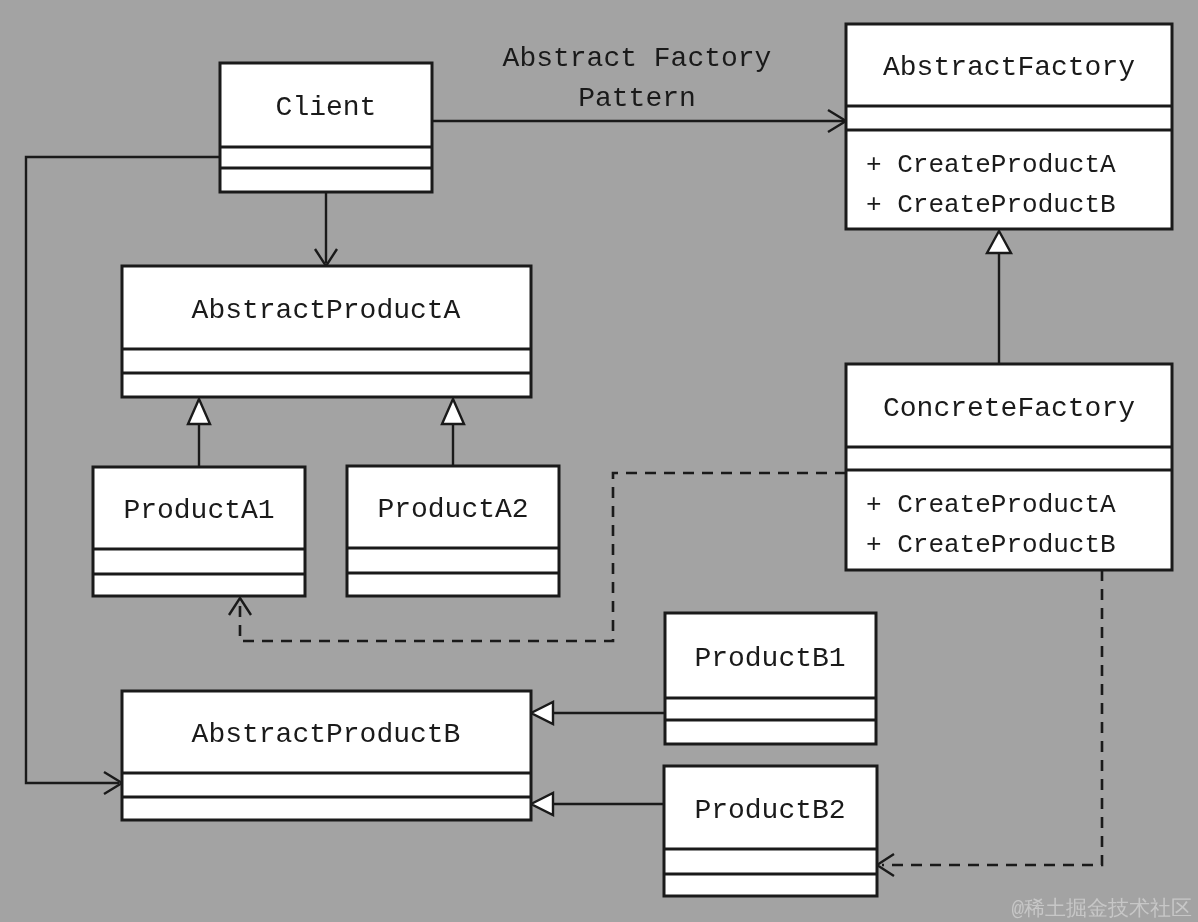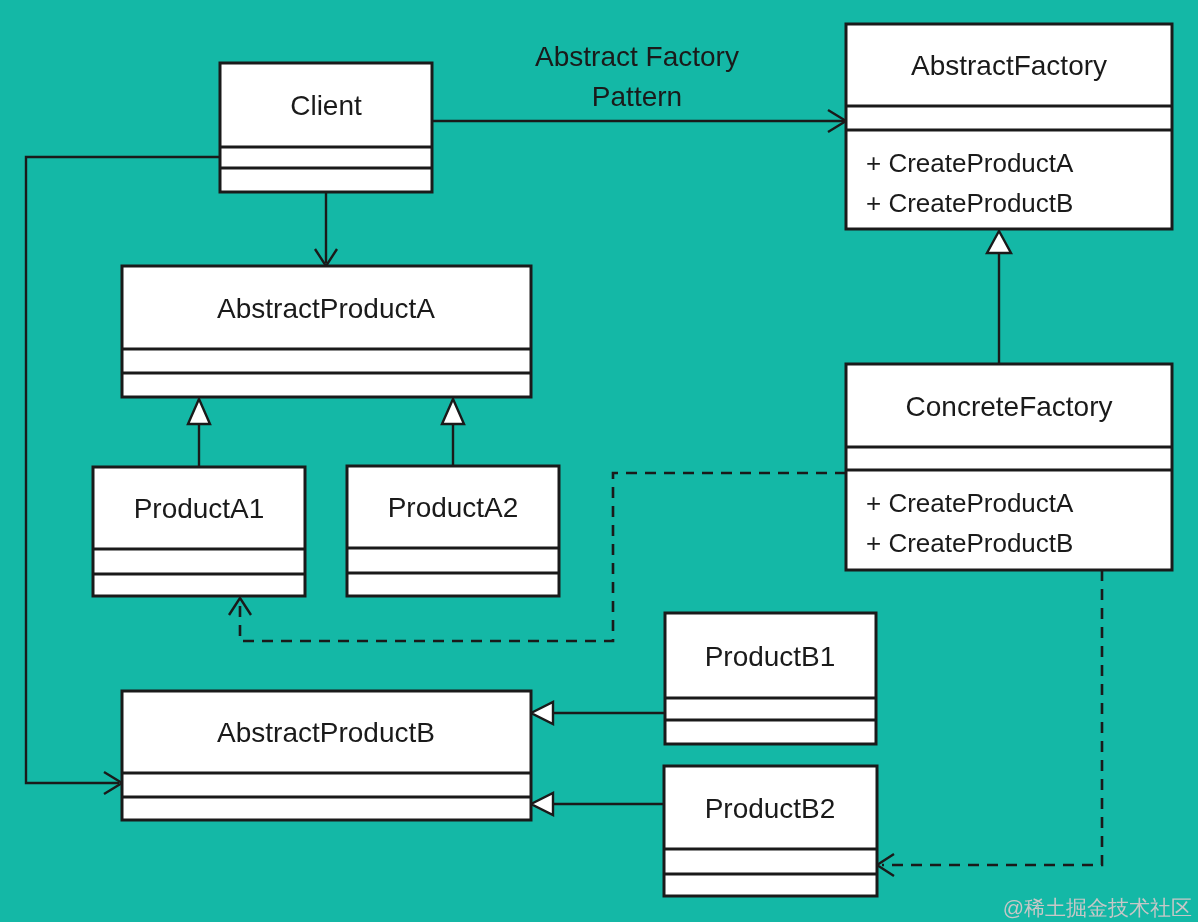--- a/index.html
+++ b/index.html
@@ -1,17 +1,17 @@
 <!DOCTYPE html>
 <html><head>
 <meta charset="utf-8">
 <style>
   html,body{margin:0;padding:0;background:#ffffff;}
-  .stage{position:relative;width:1198px;height:922px;background:#14b8a6;overflow:hidden;
-         font-family:Liberation Sans, sans-serif;}
+  .stage{position:relative;width:1198px;height:922px;background:#a3a3a3;overflow:hidden;
+         font-family:Liberation Mono, monospace;}
   svg{position:absolute;left:0;top:0;}
   text{fill:#1a1a1a;}
   .cls-name{font-size:28px;text-anchor:middle;}
   .cls-method{font-size:26px;text-anchor:start;}
   .fig-title{font-size:28px;text-anchor:middle;}
   .watermark{font-size:21px;text-anchor:end;fill:#c7c7c7;}
   .box{fill:#ffffff;stroke:#1a1a1a;stroke-width:3;}
   .sep{stroke:#1a1a1a;stroke-width:3;}
   .assoc{stroke:#1a1a1a;stroke-width:2.4;fill:none;}
   .dep{stroke:#1a1a1a;stroke-width:2.6;fill:none;stroke-dasharray:11 8;}

